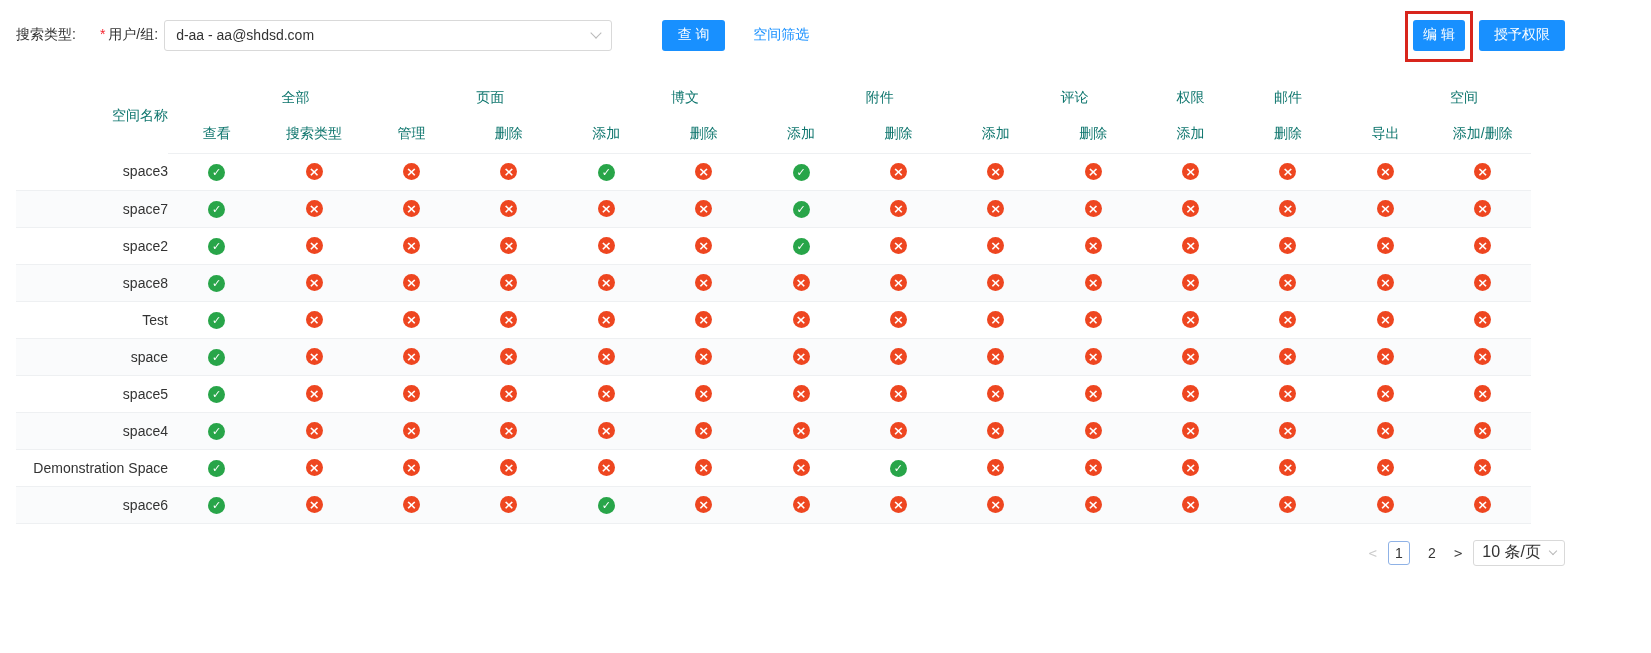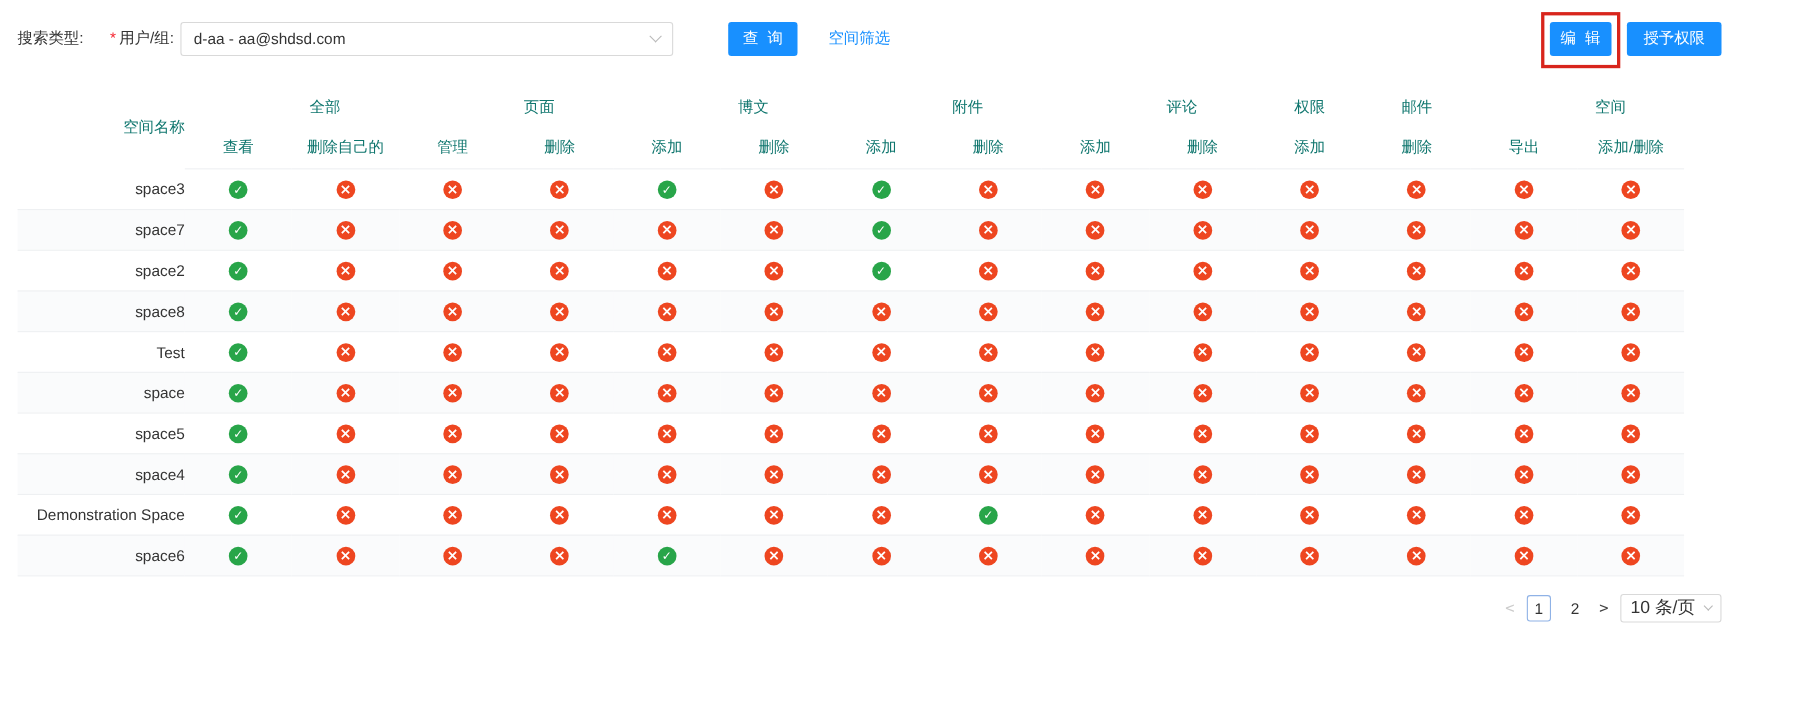--- a/index.html
+++ b/index.html
@@ -13,21 +13,21 @@
   .lbl{font-size:14px;color:#333;white-space:nowrap}
   .req{color:#f5222d;margin-right:3px}
   .select{height:31px;border:1px solid #d9d9d9;border-radius:3px;background:#fff;cursor:pointer;
     display:inline-flex;align-items:center;justify-content:space-between;padding:0 11px;color:#333}
   .sel-search-type{width:187px;margin-left:9px}
   .lbl-user-group{margin-left:24px}
   .sel-user-group{width:448px;margin-left:6px}
   .chev{width:8px;height:8px;border-right:1px solid #b9b9b9;border-bottom:1px solid #b9b9b9;
     transform:rotate(45deg);margin-top:-4px;flex:none}
   .btn{height:31px;background:var(--primary);color:#fff;border:none;border-radius:3px;
-    font-size:14px;padding:0 10px;cursor:pointer;font-family:Liberation Mono, monospace;white-space:nowrap}
+    font-size:14px;padding:0 10px;cursor:pointer;font-family:Liberation Sans, sans-serif;white-space:nowrap}
   .btn-query{margin-left:50px;min-width:63px}
   .link{color:var(--primary);margin-left:28px;cursor:pointer;text-decoration:none}
   .right-group{margin-left:auto;display:flex;align-items:center}
   .edit-wrap{position:relative}
   .annotation{position:absolute;left:-8px;right:-8px;top:-9px;bottom:-11px;
     border:3px solid var(--annotation);pointer-events:none}
   .btn-grant{margin-left:14px;padding:0 15px}
 
   
   table{border-collapse:collapse;table-layout:fixed;margin-top:28px;font-size:14px}
@@ -110,21 +110,21 @@
           <th colspan="2"><span class="glabel shift">页面</span></th>
           <th colspan="2"><span class="glabel shift">博文</span></th>
           <th colspan="2"><span class="glabel shift">附件</span></th>
           <th colspan="2"><span class="glabel shift">评论</span></th>
           <th colspan="1"><span class="glabel">权限</span></th>
           <th colspan="1"><span class="glabel">邮件</span></th>
           <th colspan="2"><span class="glabel shift">空间</span></th>
         </tr>
       <tr>
           <th>查看</th>
-          <th>删除自己的</th>
+          <th>搜索类型</th>
           <th>管理</th>
           <th>删除</th>
           <th>添加</th>
           <th>删除</th>
           <th>添加</th>
           <th>删除</th>
           <th>添加</th>
           <th>删除</th>
           <th>添加</th>
           <th>删除</th>

